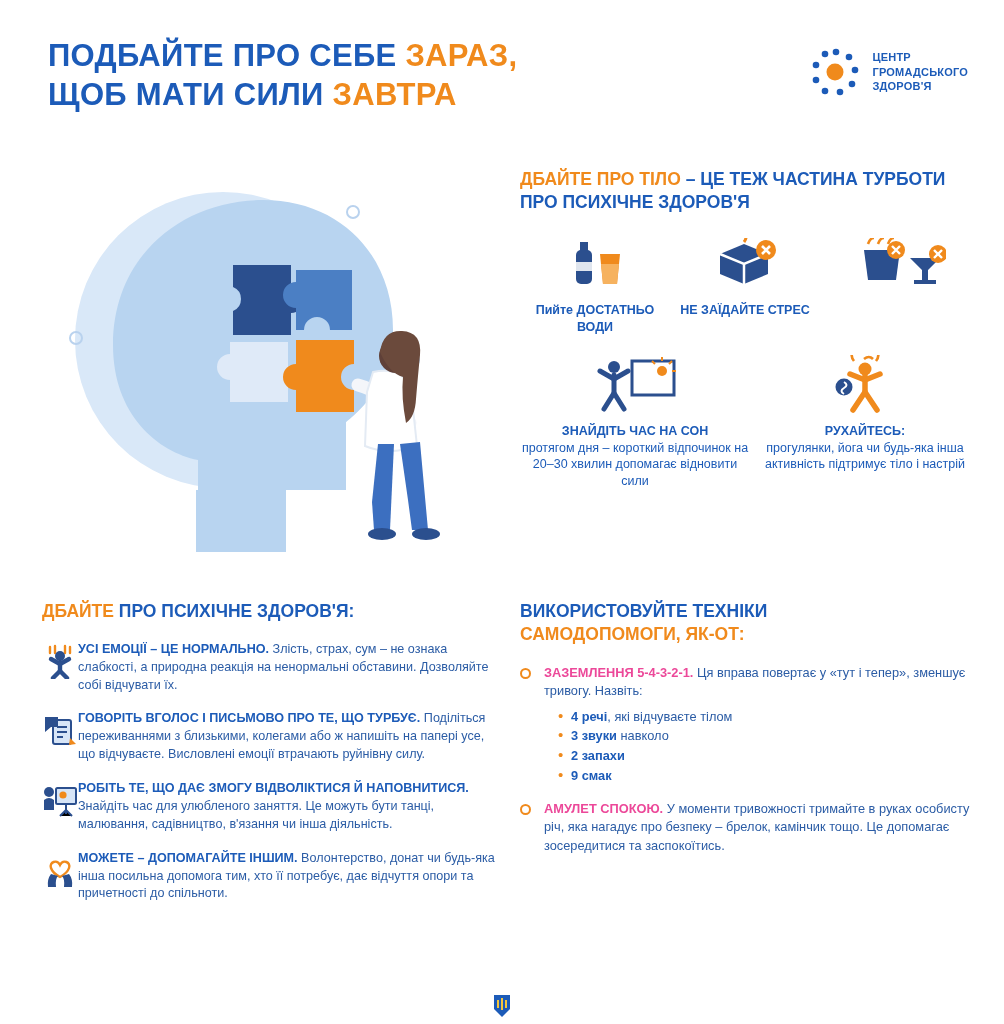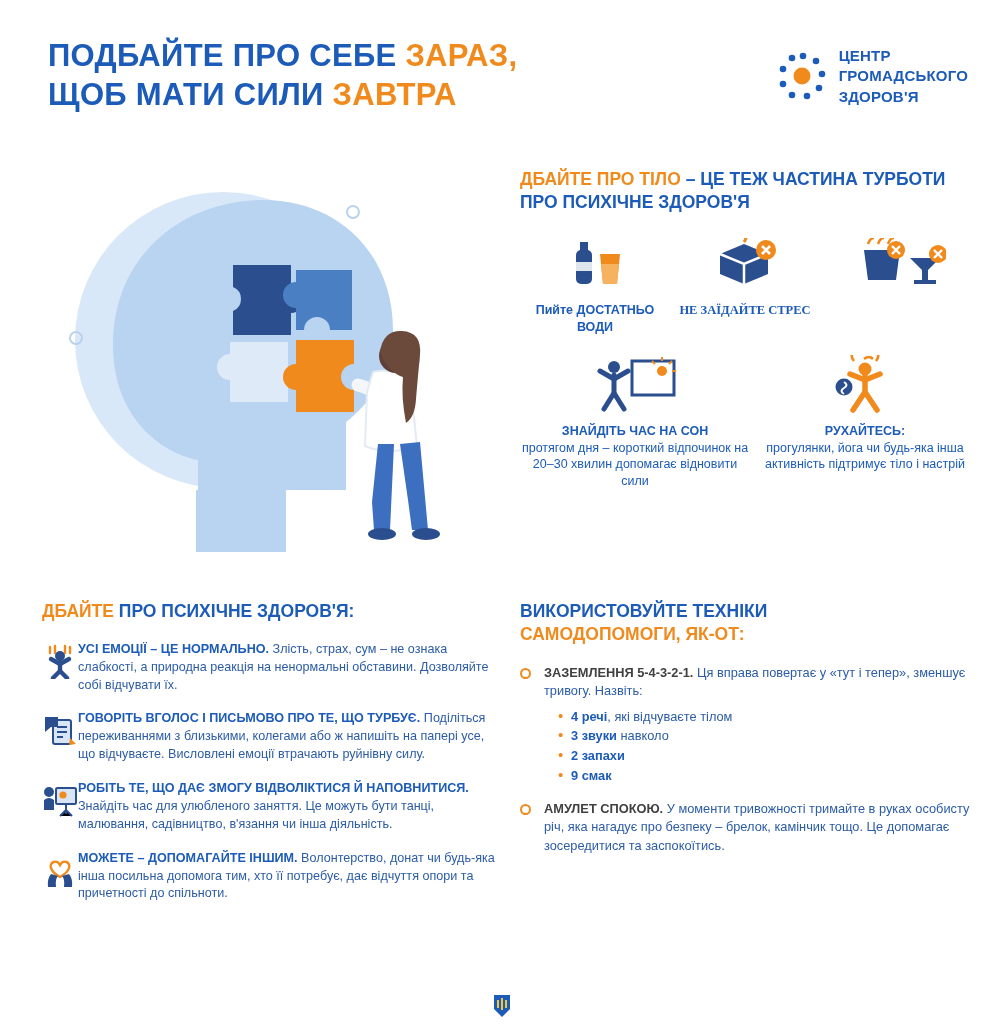--- a/index.html
+++ b/index.html
@@ -23,40 +23,40 @@
     line-height: 1.26;
     letter-spacing: 0.3px;
     color: #1c5bb8;
     margin: 0;
     text-transform: uppercase;
   }
   .title .accent { color: #f08a1c; }
 
   .logo { position: absolute; right: 0; top: 10px; display: flex; align-items: center; gap: 10px; }
   .logo-mark { width: 52px; height: 52px; }
-  .logo-text { font-size: 15px; font-weight: bold; line-height: 1.35; color: #1c5bb8; text-transform: uppercase; letter-spacing: .2px;}
+  .logo-text { font-size: 11px; font-weight: bold; line-height: 1.35; color: #1c5bb8; text-transform: uppercase; letter-spacing: .2px;}
 
   
   .illus { position: absolute; left: 28px; top: 160px; width: 470px; height: 400px; }
 
   
   .body-section { position: absolute; left: 520px; top: 168px; width: 460px; }
   .sec-title {
     font-size: 17.5px; font-weight: bold; line-height: 1.32; text-transform: uppercase;
     color: #1c5bb8; margin: 0 0 18px 0;
   }
   .sec-title .accent { color: #f08a1c; }
 
   .body-grid { display: flex; flex-wrap: wrap; }
   .body-item { text-align: center; }
   .body-item .icon { height: 62px; display: flex; align-items: flex-end; justify-content: center; margin-bottom: 8px; }
   .body-item .cap { font-size: 12.5px; line-height: 1.32; color: #1c5bb8; font-weight: bold; }
   .body-item .cap .reg { font-weight: normal; }
   .bi-0 { width: 150px; }
-  .bi-1 { width: 150px; font-family: Liberation Serif, serif; }
+  .bi-1 { width: 150px; }
   .bi-2 { width: 160px; }
   .bi-3 { width: 230px; margin-top: 18px; }
   .bi-4 { width: 230px; margin-top: 18px; }
 
   
   .mental { position: absolute; left: 42px; top: 600px; width: 455px; }
   .mental h2, .self h2 {
     font-size: 17.5px; font-weight: bold; text-transform: uppercase; margin: 0 0 18px 0; line-height: 1.3;
     color: #1c5bb8;
   }
@@ -65,21 +65,21 @@
   .m-icon { flex: 0 0 36px; width: 36px; height: 36px; margin-top: 2px; }
   .m-text { font-size: 12.6px; line-height: 1.42; color: #2b5ca5; }
   .m-text b { color: #1c5bb8; text-transform: uppercase; font-weight: bold; }
 
   
   .self { position: absolute; left: 520px; top: 600px; width: 460px; }
   .s-item { display: flex; gap: 10px; margin-bottom: 14px; }
   .s-bullet { flex: 0 0 14px; margin-top: 4px; }
   .s-bullet span { display:block; width: 11px; height: 11px; border: 2.4px solid #f08a1c; border-radius: 50%; }
   .s-text { font-size: 12.8px; line-height: 1.45; color: #2b5ca5; }
-  .s-text b { color: #404040; text-transform: uppercase; }
+  .s-text b { color: #ec4899; text-transform: uppercase; }
   .s-sub { list-style: none; margin: 6px 0 0 14px; padding: 0; }
   .s-sub li { font-size: 12.8px; line-height: 1.55; color: #2b5ca5; position: relative; padding-left: 13px; }
   .s-sub li:before { content: "•"; position: absolute; left: 0; color: #f08a1c; font-size: 15px; line-height: 1.2; }
   .s-sub li b { color: #1c5bb8; font-weight: bold; text-transform: none; }
 
   .footer-mark { position: absolute; left: 50%; transform: translateX(-50%); bottom: 6px; width: 22px; height: 26px; }
 </style>
 </head>
 <body>
 

